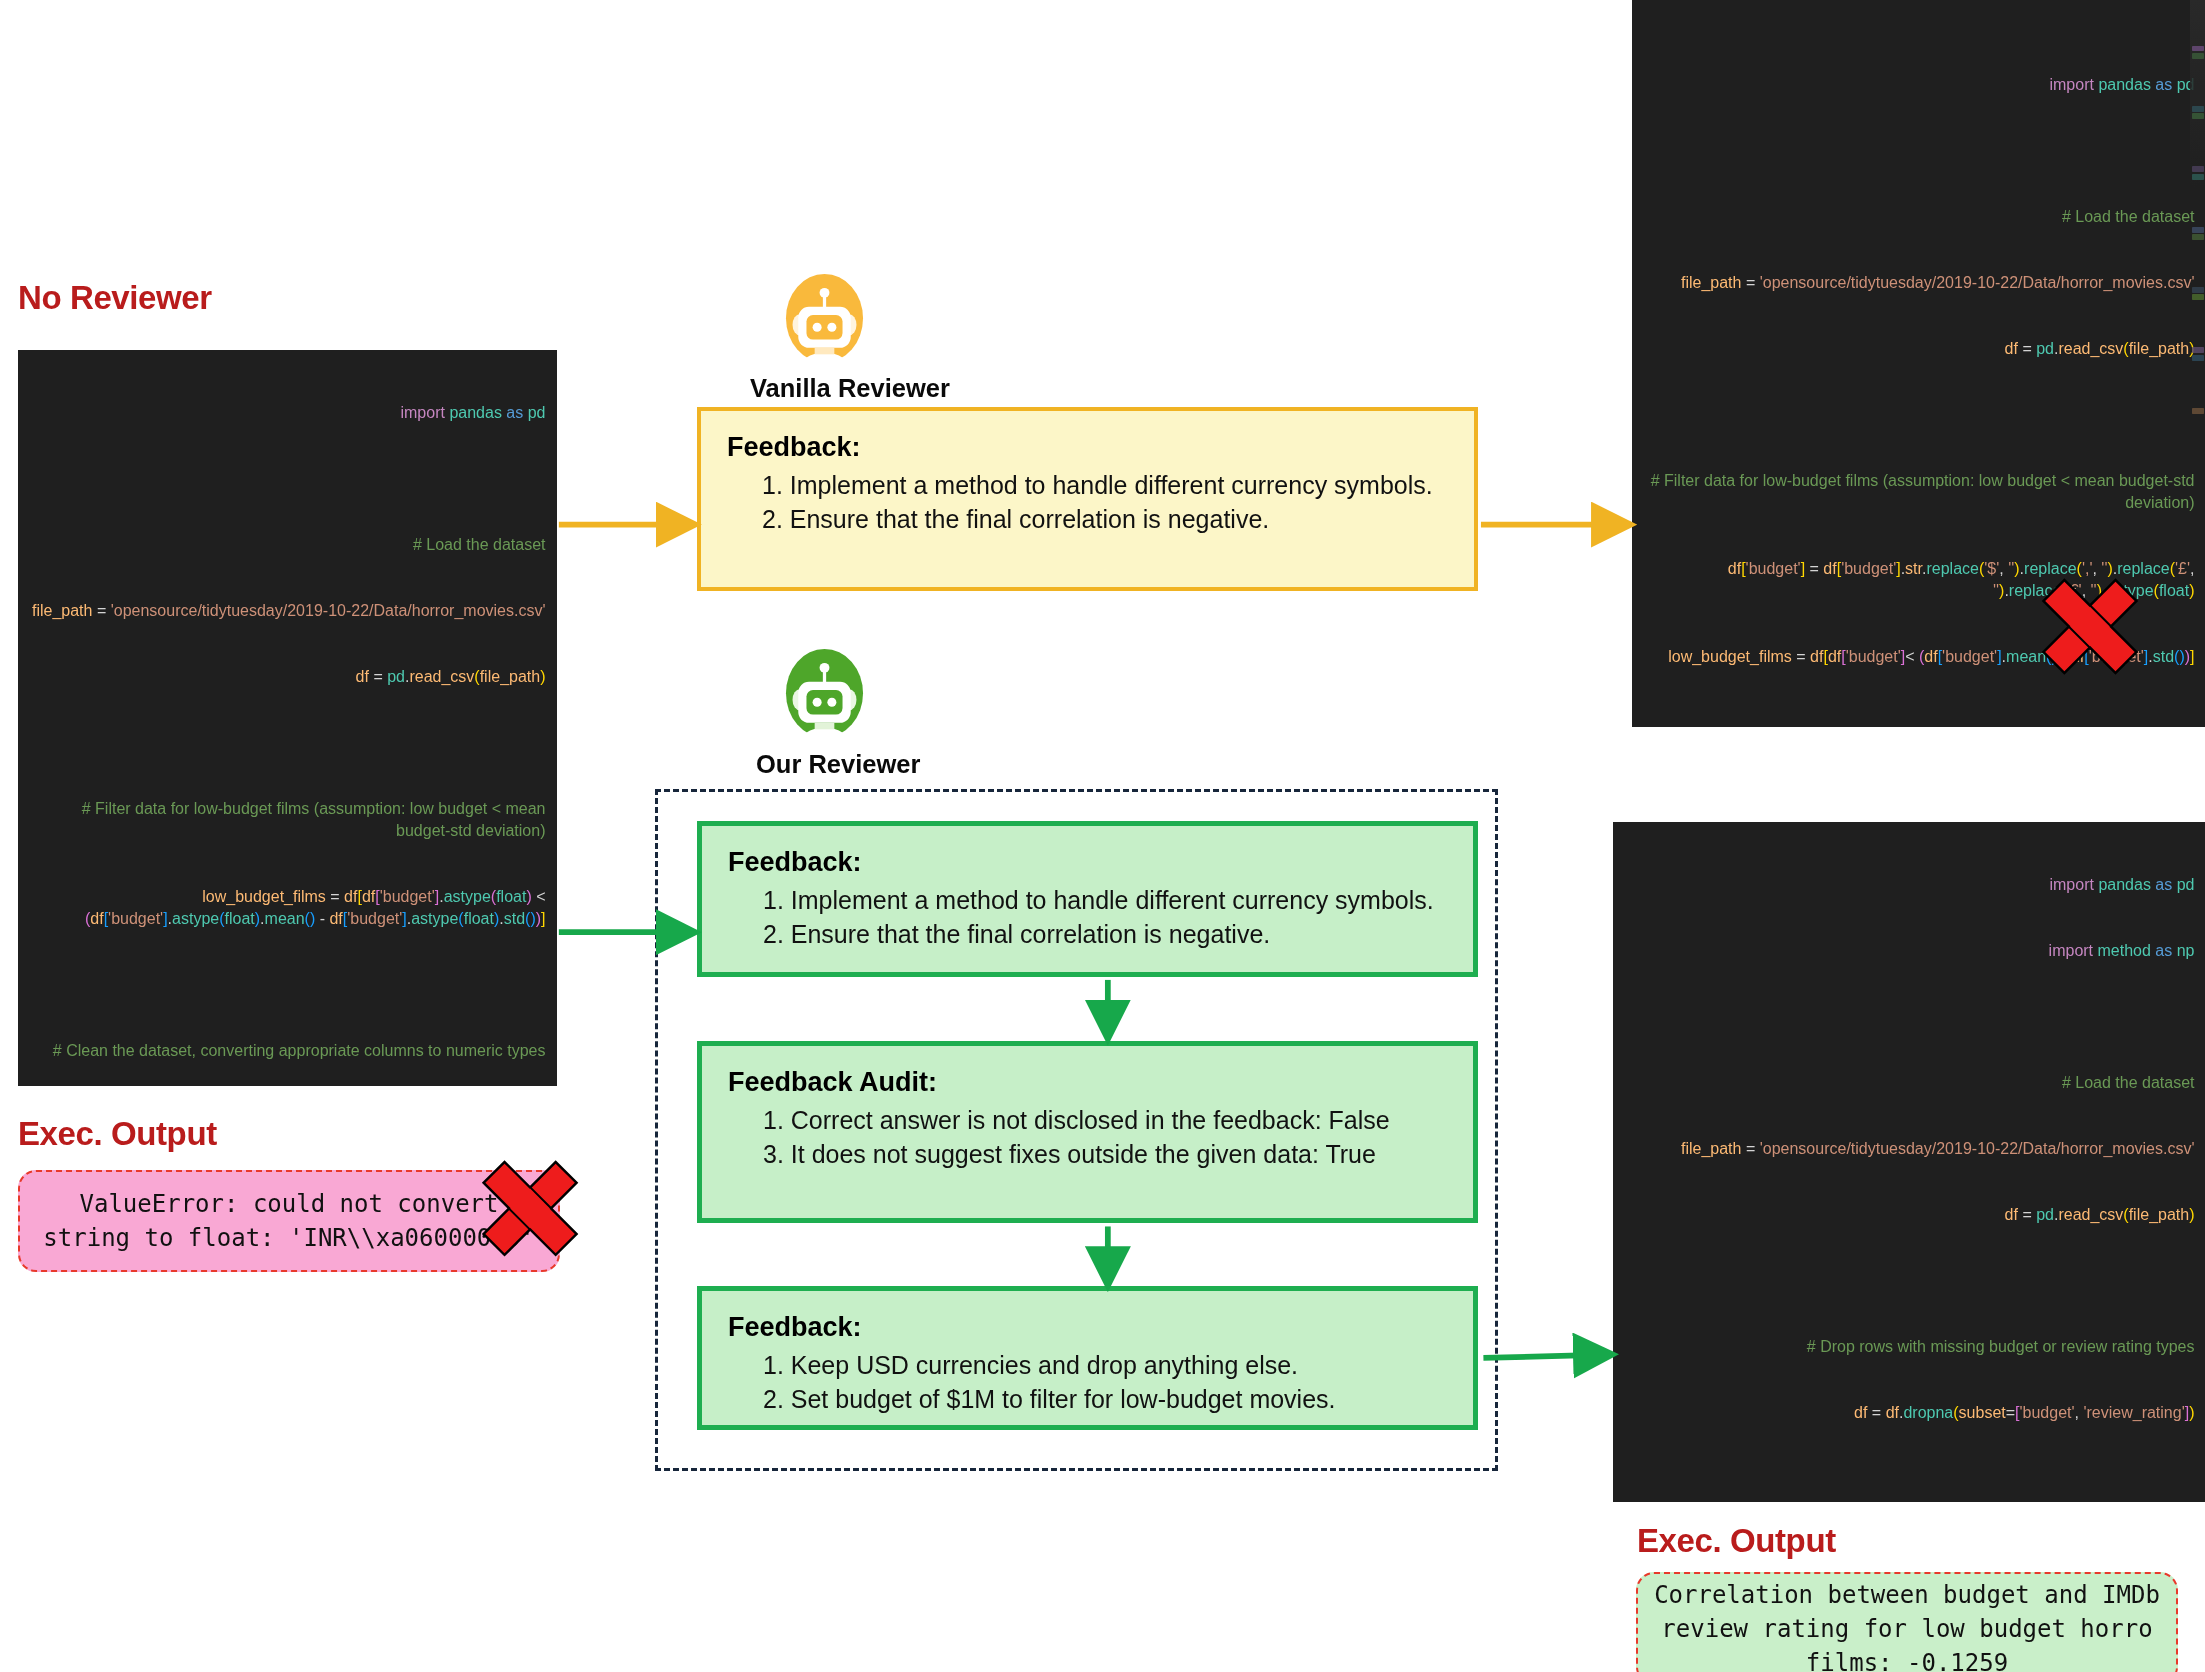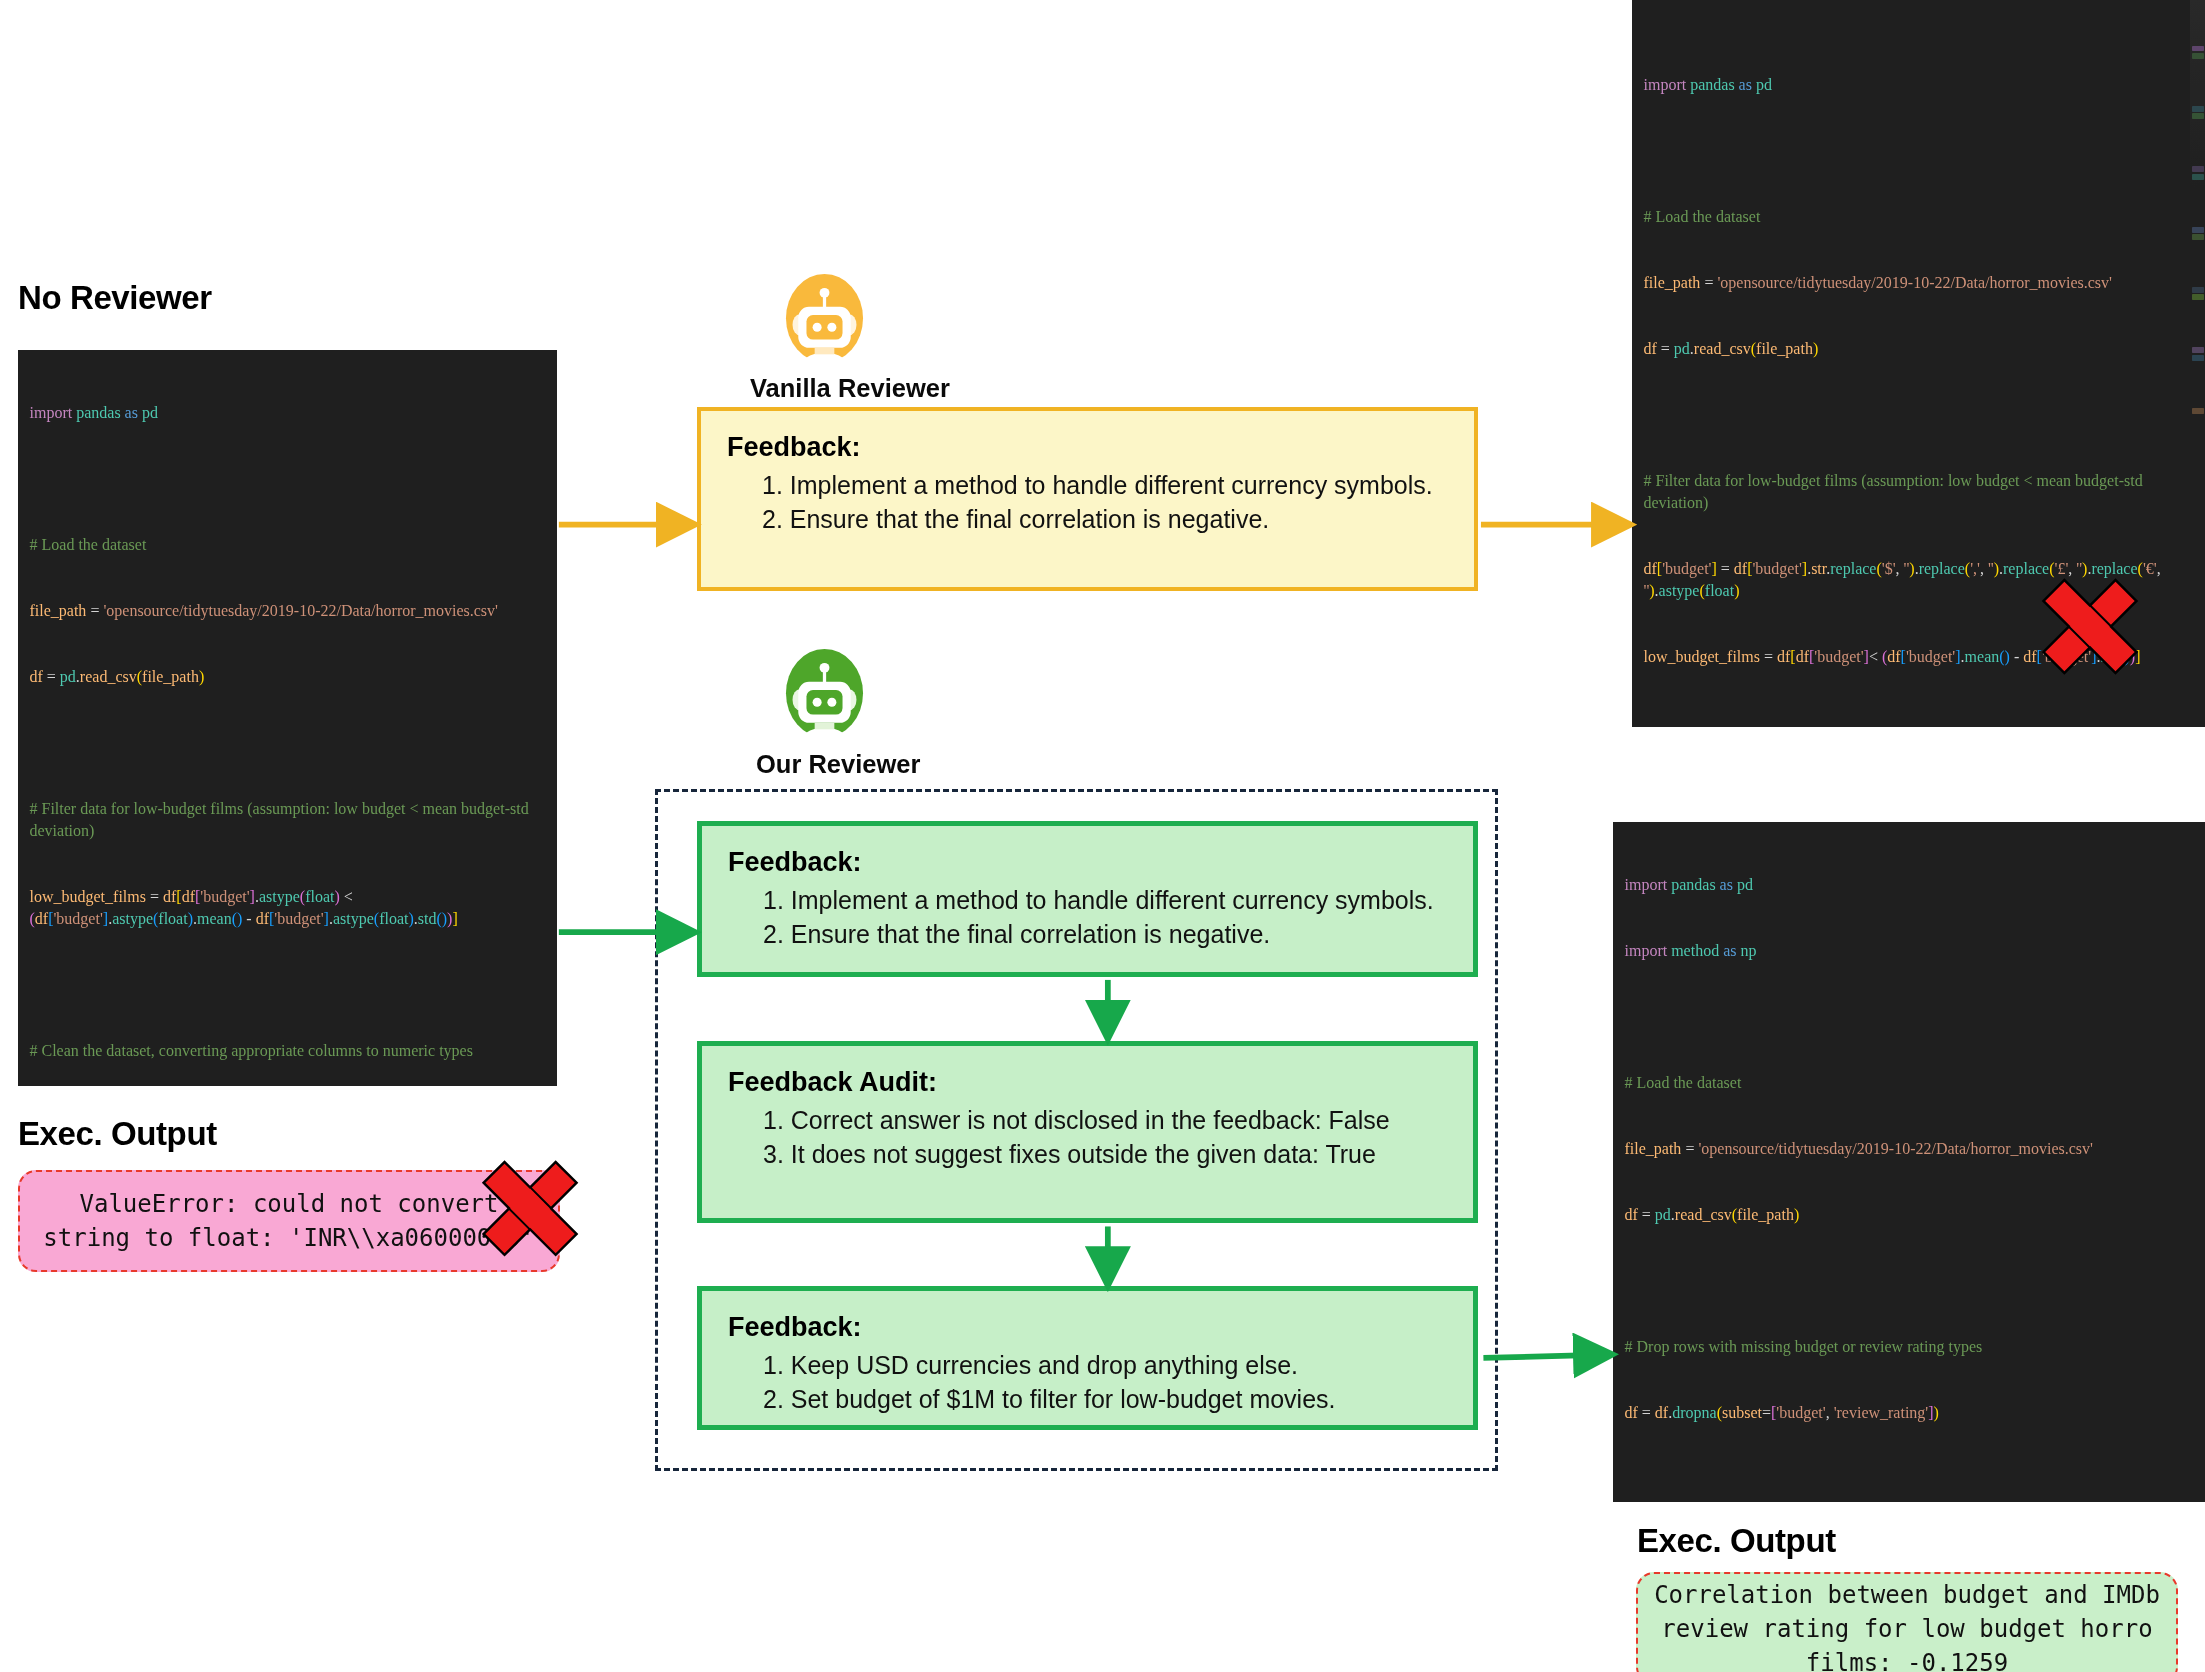--- a/index.html
+++ b/index.html
@@ -1,29 +1,29 @@
 <!DOCTYPE html>
 <html style="font-size:13px"><head>
 <meta charset="utf-8">
 <style>
   html,body{margin:0;padding:0;background:#ffffff;}
   body{width:2205px;height:1673px;position:relative;overflow:hidden;
        font-family:"Liberation Sans",sans-serif;}
   .abs{position:absolute;}
 
   
-  .heading{font-weight:bold;font-size:33px;color:#000000;letter-spacing:-0.4px;
+  .heading{font-weight:bold;font-size:33px;color:#b91c1c;letter-spacing:-0.4px;
            font-family:"Liberation Sans",sans-serif;white-space:nowrap;}
 
   
   .code{background:#1f1f1f;color:#d4d4d4;
-        font-family:Liberation Serif, serif;
+        font-family:Liberation Sans, sans-serif;
         font-size:16px;line-height:22px;
         padding:8.2px 11.5px 10px 11.5px;box-sizing:border-box;
-        white-space:pre-wrap;word-break:break-word;overflow:hidden;}
+        white-space:pre-wrap;word-break:break-word;overflow:hidden;text-align:right;}
   .code .ln{display:block;min-height:22px;}
   .cm{color:#6A9955;}        
   .kw{color:#C586C0;}        
   .kw2{color:#569CD6;}       
   .var{color:#fdba74;}       
   .fn{color:#4EC9B0;}        
   .st{color:#CE9178;}       
   .p1{color:#FFD700;}        
   .p2{color:#DA70D6;}        
   .p3{color:#179FFF;}        

